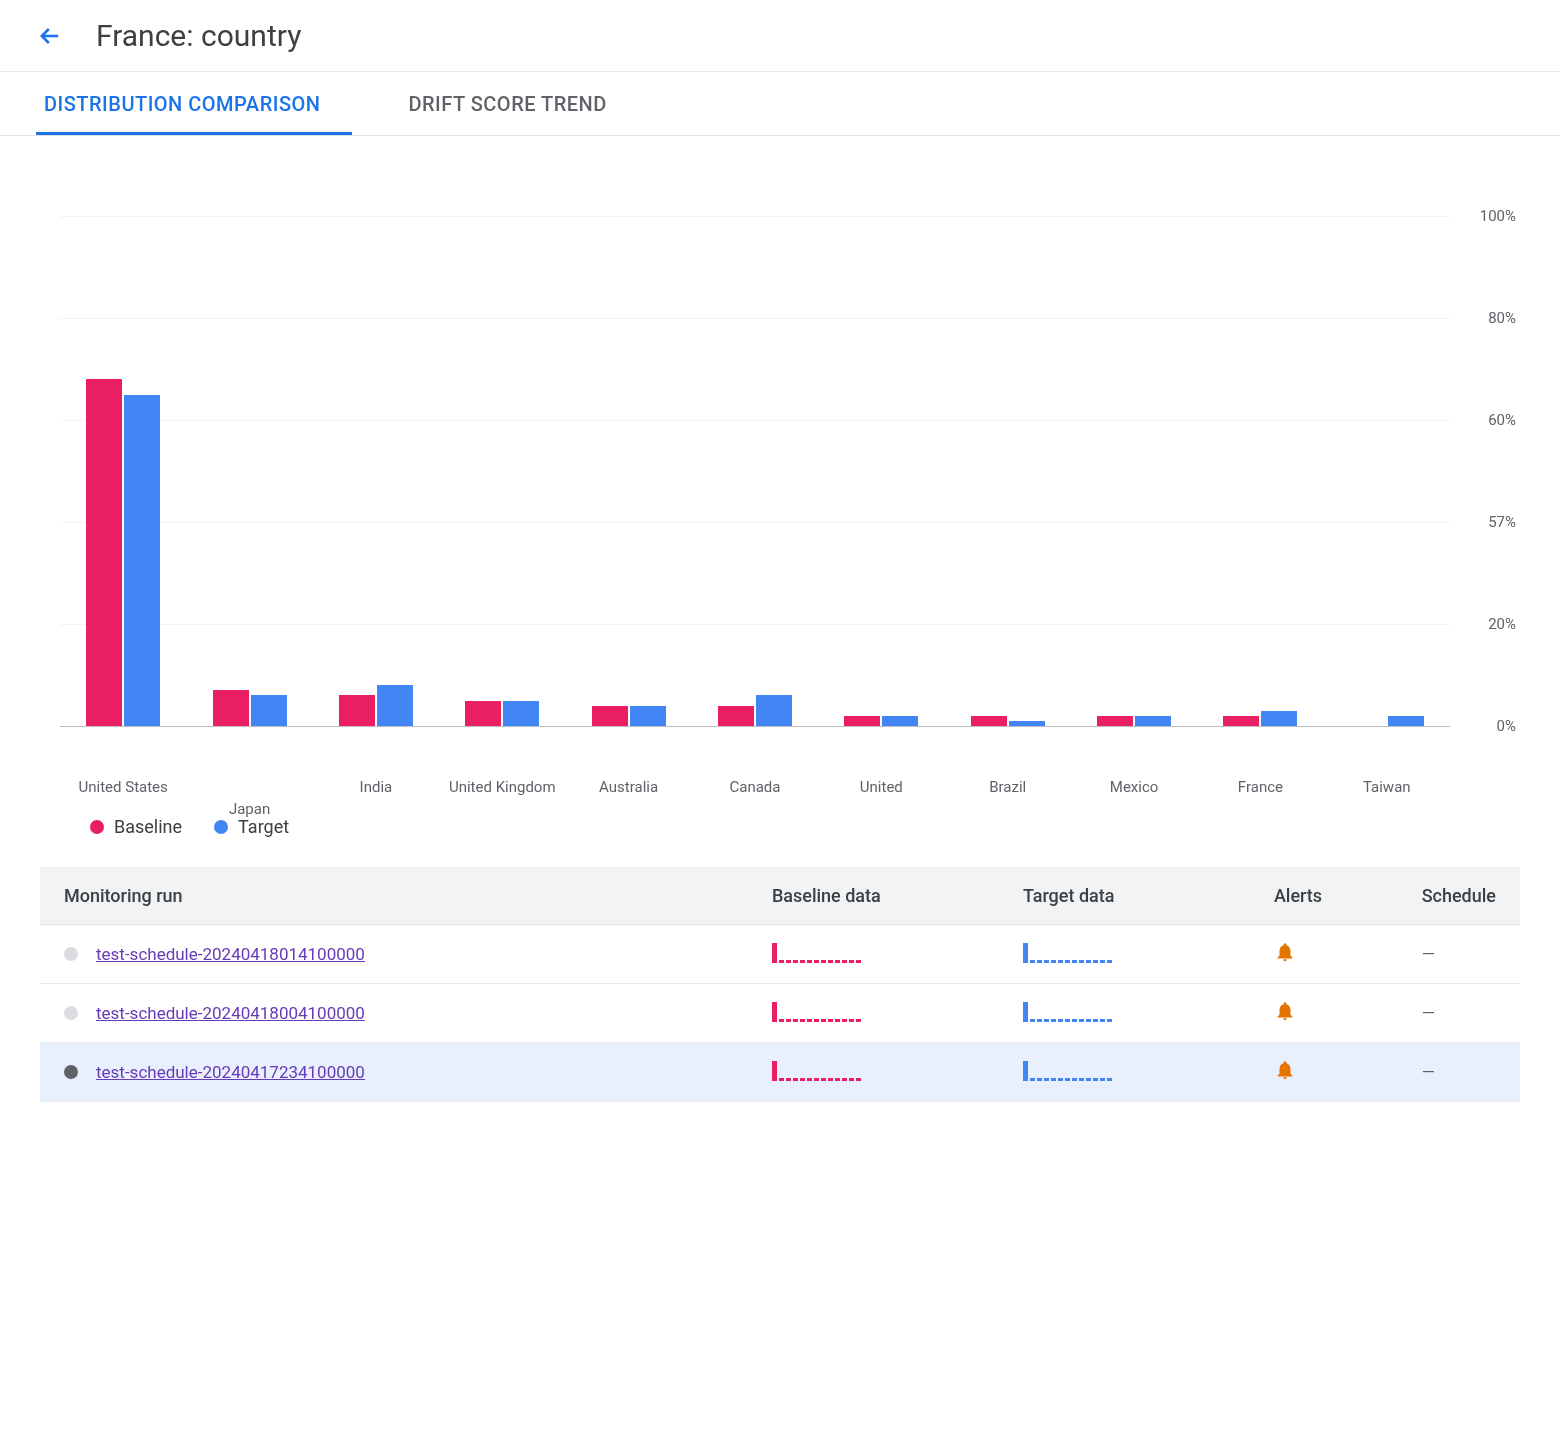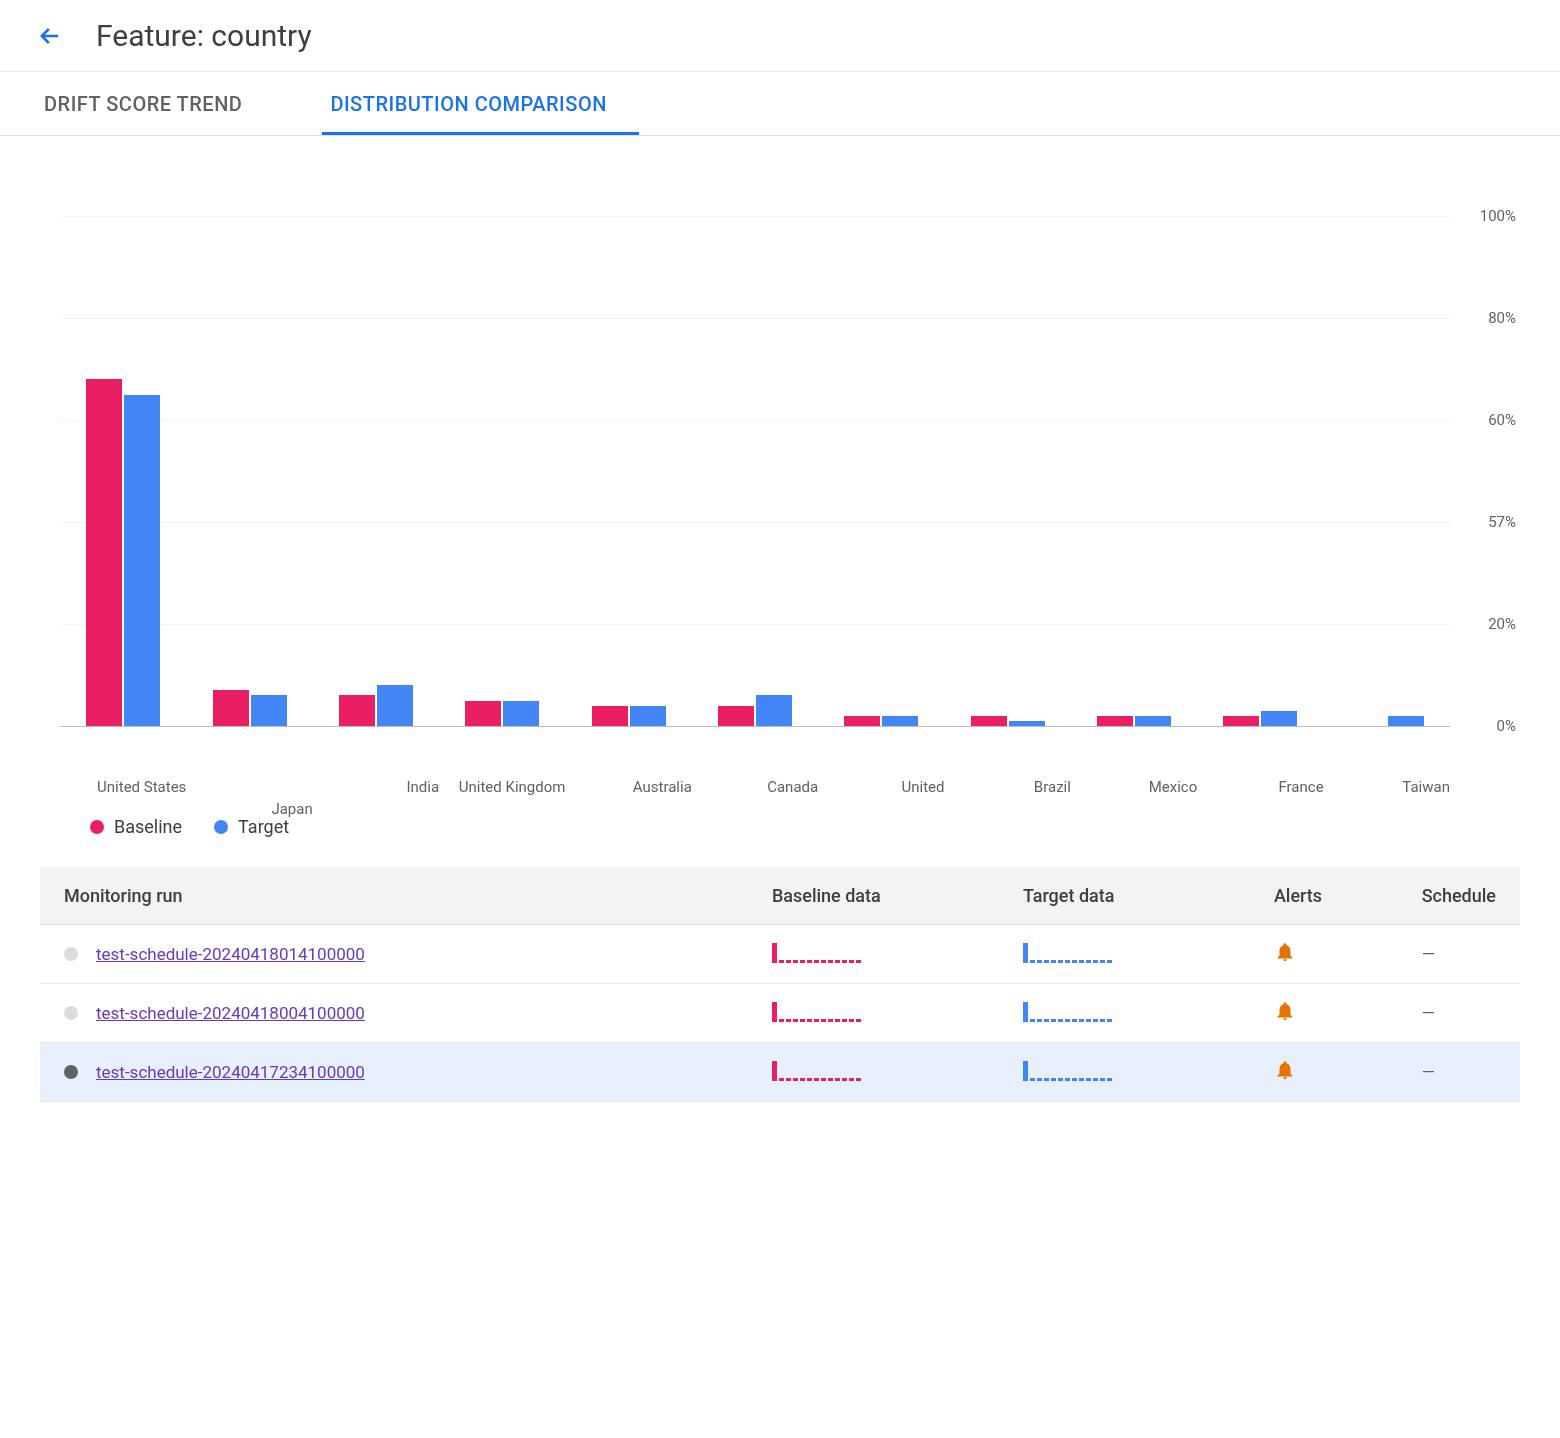--- a/index.html
+++ b/index.html
@@ -48,21 +48,21 @@
   }
   .gridlines { position:absolute; left:0; right:0; top:0; bottom:30px;}
   .gridline { position:absolute; left:0; right:0; height:1px; background:#f1f3f4; }
   .plot { position:absolute; left:0; right:0; bottom:30px; top:0; display:flex; align-items:flex-end; }
   .group { flex:1; display:flex; align-items:flex-end; justify-content:center; gap:2px; position:relative; height:100%; }
   .bar { width:36px; }
   .bar.baseline { background:#e91e63; }
   .bar.target { background:#4285f4; }
   .x-axis { position:absolute; left:0; right:0; bottom:0; top:calc(100% - 30px); border-top:1px solid #bdbdbd;}
   .x-labels { position:absolute; left:0; right:0; bottom:-30px; display:flex; }
-  .x-label { flex:1; text-align:right; font-size:15px; color:#5f6368; transform:translateY(10px);}
+  .x-label { flex:1; text-align:center; font-size:15px; color:#5f6368; transform:translateY(10px);}
   .x-label.drop { transform: translateY(32px); }
   .legend { display:flex; gap:32px; margin:60px 0 30px 50px; font-size:18px; color:#3c4043; }
   .legend-item { display:flex; align-items:center; gap:10px; }
   .swatch { width:14px; height:14px; border-radius:50%; }
   .swatch.baseline { background:#e91e63; }
   .swatch.target { background:#4285f4; }
   .table { width:100%; border-collapse:collapse; margin-top:10px; }
   .table th {
     text-align:left;
     font-size:18px;
@@ -96,26 +96,26 @@
 </head>
 <body>
 
 <div class="header-bar">
   <span class="back-arrow">
     <svg width="28" height="28" viewBox="0 0 24 24" fill="none" stroke="currentColor" stroke-width="2.2">
         <path d="M19 12H5"></path>
         <path d="M11 18l-6-6 6-6"></path>
       </svg>
   </span>
-  <div class="page-title">Feature: country</div>
+  <div class="page-title">France: country</div>
 </div>
 
 <div class="tabs">
+  <div class="tab active">DISTRIBUTION COMPARISON</div>
   <div class="tab">DRIFT SCORE TREND</div>
-  <div class="tab active">DISTRIBUTION COMPARISON</div>
 </div>
 
 <div class="content">
 
   <div class="chart-wrap">
     <div class="gridlines" id="gridlines">
         <div class="gridline" style="top: 100%;"></div>
         <div class="gridline" style="top: 80%;"></div>
         <div class="gridline" style="top: 60%;"></div>
         <div class="gridline" style="top: 40%;"></div>

